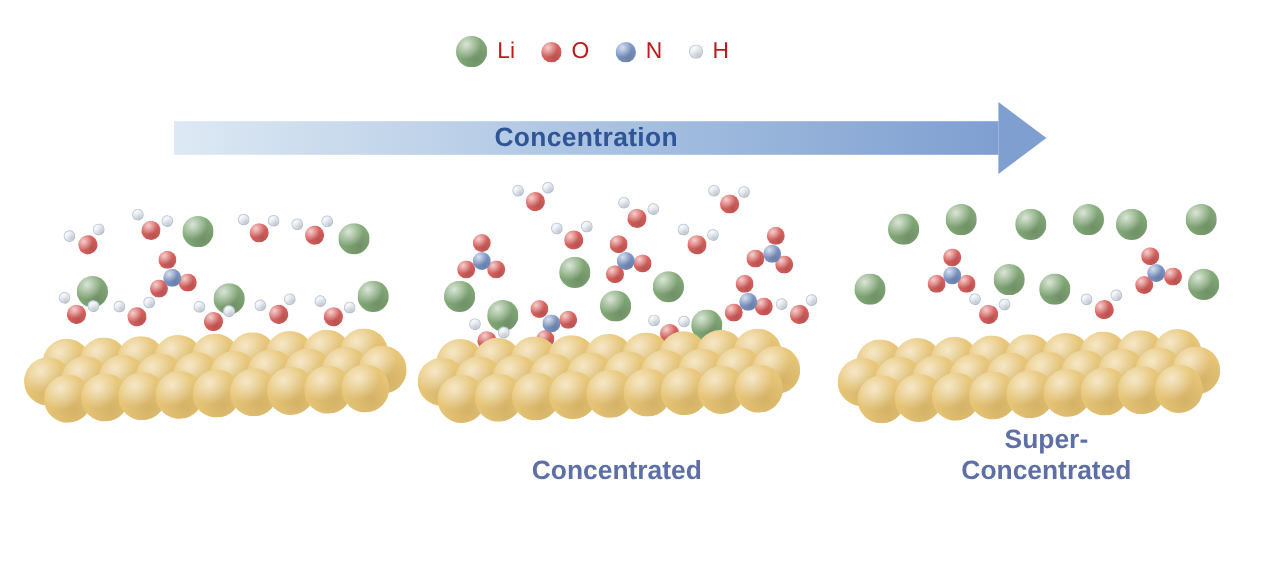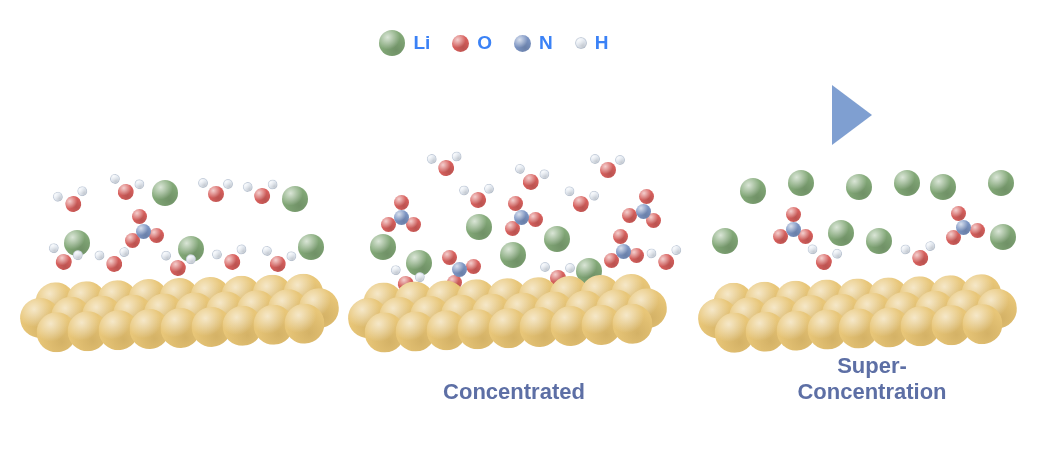--- a/index.html
+++ b/index.html
@@ -20,21 +20,21 @@
   .atom-h    { background-color: var(--h); box-shadow: inset 0 0 0 1px rgba(150,165,185,0.45); }
   .atom-gold { background-color: var(--substrate);
     background-image:
       radial-gradient(circle at 36% 28%, rgba(255,255,255,0.60), rgba(255,255,255,0) 46%),
       radial-gradient(circle at 62% 74%, rgba(120,85,20,0.18), rgba(120,85,20,0) 60%);
   }
 
   
   .legend { position:absolute; top:30px; left:0; right:70px; display:flex; justify-content:center; align-items:center; gap:22px; }
   .legend-item { display:flex; align-items:center; gap:8px; }
-  .legend-label { font-size:19px; font-weight:bold; color:#3b82f6; }
+  .legend-label { font-size:19px; font-weight:normal; color:#b91c1c; }
 
   
   .arrow { position:absolute; left:145px; top:84px; width:728px; height:62px; }
   .arrow-body { position:absolute; left:0; top:17px; width:687px; height:28px;
     background:linear-gradient(90deg, var(--arrow-start), var(--arrow-mid) 65%, var(--arrow-end));
     display:flex; align-items:center; justify-content:center; }
   .arrow-head { position:absolute; left:687px; top:1px; width:0; height:0;
     border-top:30px solid transparent; border-bottom:30px solid transparent;
     border-left:40px solid var(--arrow-end); }
   .arrow-label { font-size:22px; font-weight:bold; color:var(--arrow-text); letter-spacing:0.3px; }
@@ -70,20 +70,23 @@
         <div class="sphere atom-n" style="width: 17px; height: 17px;"></div>
         <div class="legend-label">N</div>
       </div>
       <div class="legend-item">
         <div class="sphere atom-h" style="width: 12px; height: 12px;"></div>
         <div class="legend-label">H</div>
       </div>
     </div>
 
   <div class="arrow">
+    <div class="arrow-body">
+      <span class="arrow-label">Concentration</span>
+    </div>
     <div class="arrow-head"></div>
   </div>
 
   <section class="panel" id="panel-0">
     <div class="molecule-layer">
         <div class="molecule abs" style="left: 35px; top: 38px; width: 36px; height: 30px; transform: rotate(-15deg);">
           <div class="sphere abs atom-h" style="width: 10px; height: 10px; left: 0px; top: 0px;"></div>
           <div class="sphere abs atom-h" style="width: 10px; height: 10px; left: 25px; top: 1px;"></div>
           <div class="sphere abs atom-o" style="width: 16px; height: 16px; left: 10px; top: 8px;"></div>
         </div>
@@ -342,16 +345,16 @@
         <div class="sphere abs atom-gold" style="width: 40px; height: 40px; left: 47px; top: 30px;"></div>
         <div class="sphere abs atom-gold" style="width: 40px; height: 40px; left: 78px; top: 30px;"></div>
         <div class="sphere abs atom-gold" style="width: 40px; height: 40px; left: 109px; top: 30px;"></div>
         <div class="sphere abs atom-gold" style="width: 40px; height: 40px; left: 140px; top: 30px;"></div>
         <div class="sphere abs atom-gold" style="width: 40px; height: 40px; left: 171px; top: 30px;"></div>
         <div class="sphere abs atom-gold" style="width: 40px; height: 40px; left: 202px; top: 30px;"></div>
         <div class="sphere abs atom-gold" style="width: 40px; height: 40px; left: 233px; top: 30px;"></div>
         <div class="sphere abs atom-gold" style="width: 40px; height: 40px; left: 264px; top: 30px;"></div>
       </div>
     <div class="panel-label">Super-
-Concentration</div>
+Concentrated</div>
   </section>
 
 </div>
 
 </body></html>

